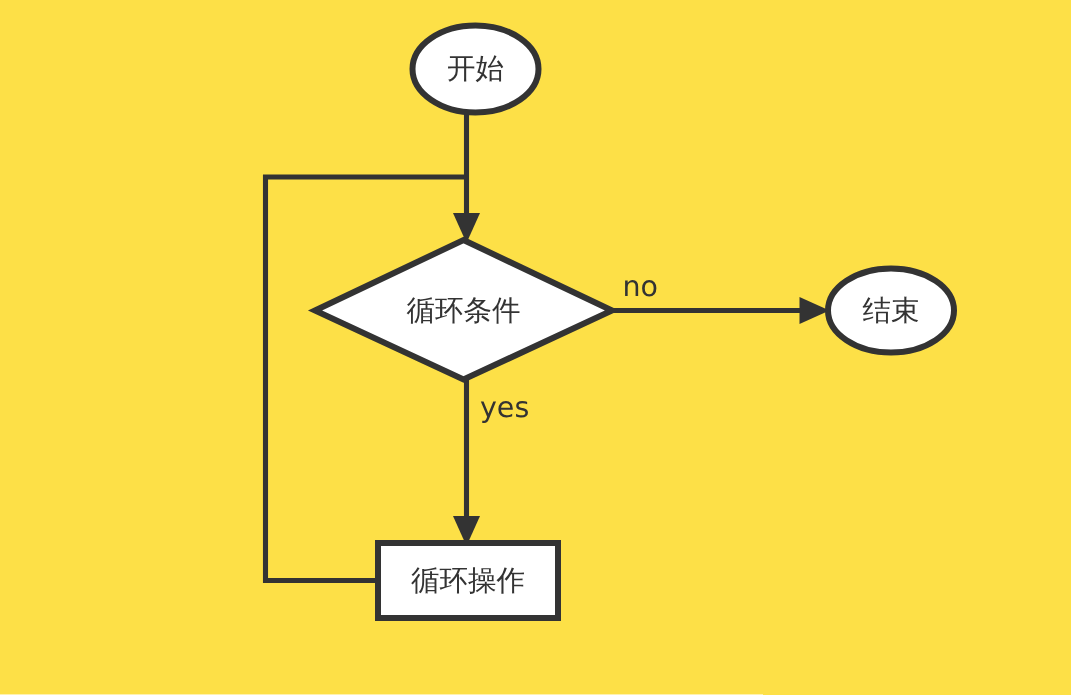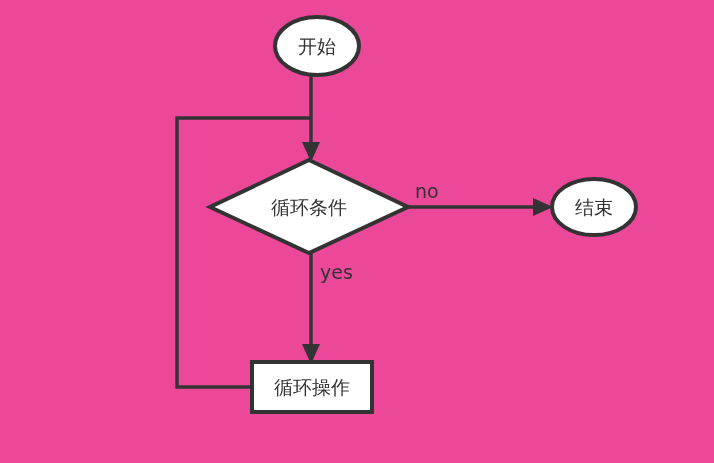--- a/index.html
+++ b/index.html
@@ -8,21 +8,21 @@
     padding: 0;
     background: #ffffff;
   }
   body {
     font-family: "DejaVu Sans", "Liberation Sans", sans-serif;
   }
   #canvas {
     position: relative;
     width: 714px;
     height: 463px;
-    background: #ec4899;
+    background: #fde047;
     overflow: hidden;
   }
   #flow-svg {
     position: absolute;
     left: 0;
     top: 0;
     width: 714px;
     height: 463px;
     display: block;
   }

